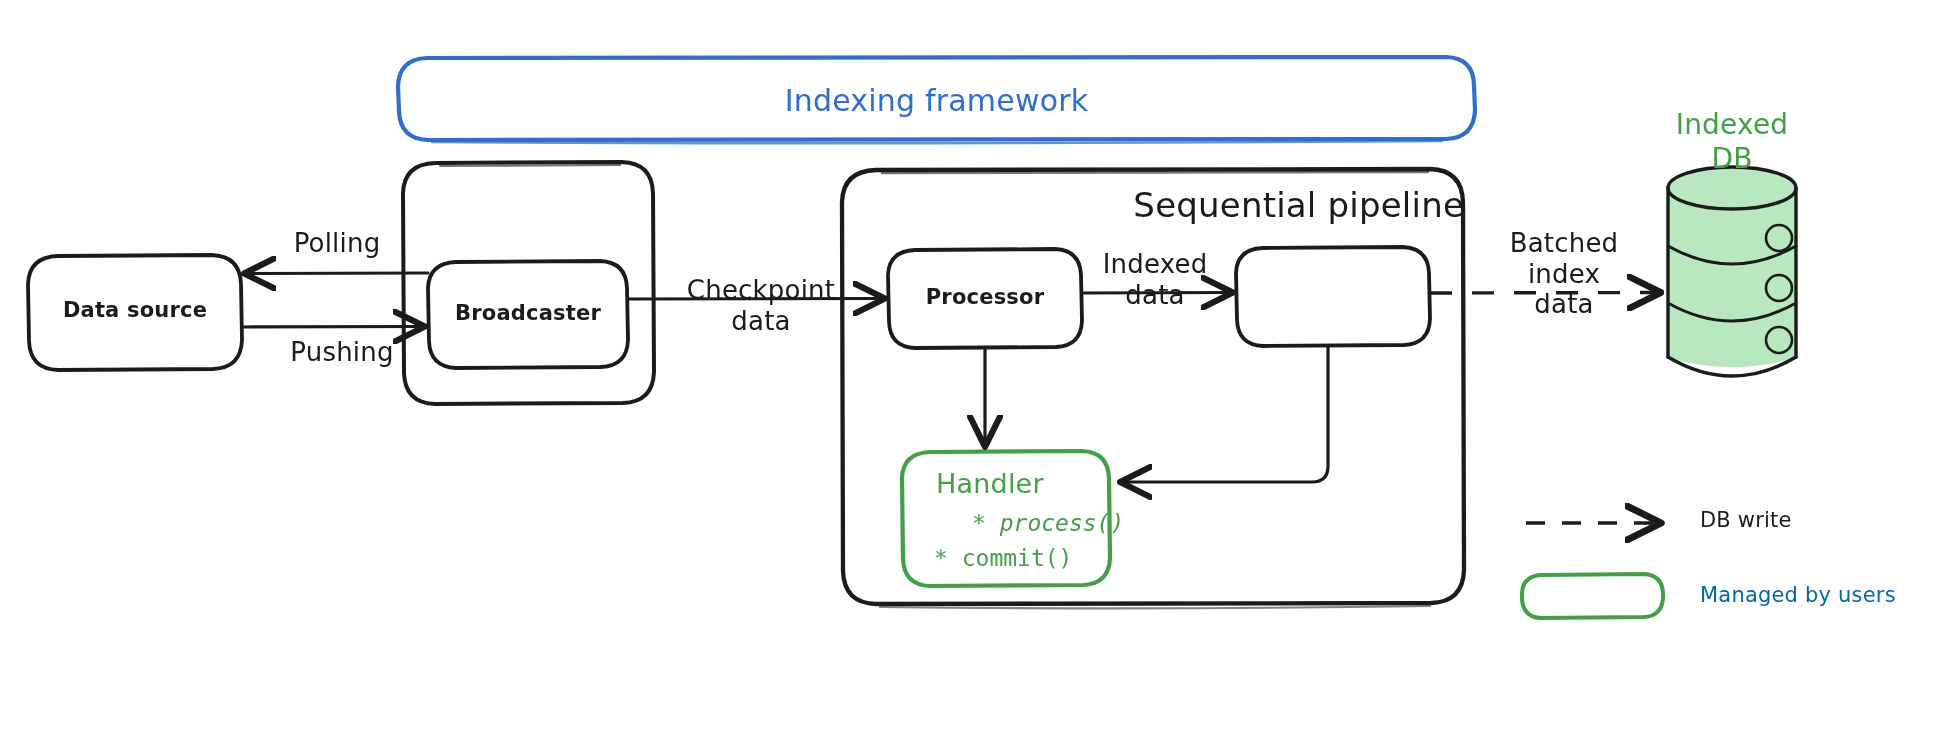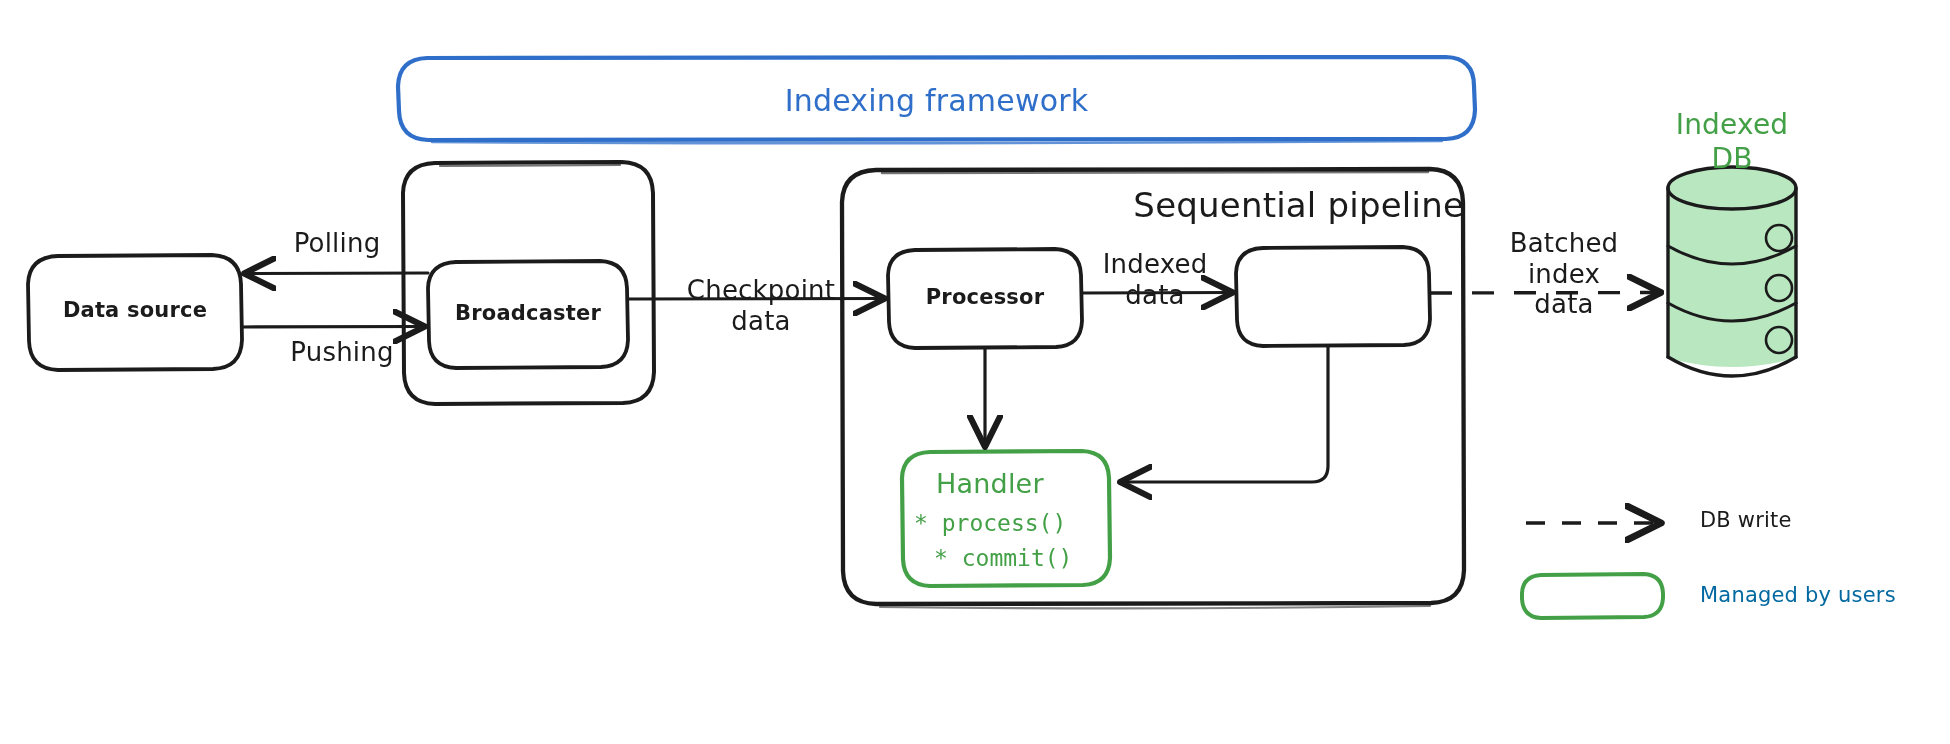--- a/index.html
+++ b/index.html
@@ -194,21 +194,21 @@
   <div class="lbl pipeline-title" style="left:842px; top:185px; width:622px;">Sequential pipeline</div>
 
   <div class="lbl node-label" style="left:28px; top:298px; width:214px;">Data source</div>
 
   <div class="lbl node-label" style="left:428px; top:301px; width:200px;">Broadcaster</div>
 
   <div class="lbl node-label" style="left:888px; top:285px; width:194px;">Processor</div>
 
 
   <div class="lbl handler-title" style="left:936px; top:468px;">Handler</div>
-  <div class="lbl handler-item" style="left:914px; top:510px;">* process()</div>
+  <div class="lbl handler-item" style="left:972px; top:510px;font-style:italic;">* process()</div>
   <div class="lbl handler-item" style="left:934px; top:545px;">* commit()</div>
 
   <div class="lbl db-title" style="left:1642px; top:108px; width:180px;">Indexed
 DB</div>
 
   <div class="lbl edge-label" style="left:257px; top:228px; width:160px;">Polling</div>
 
   <div class="lbl edge-label" style="left:258px; top:337px; width:168px;">Pushing</div>
 
   <div class="lbl edge-label" style="left:655px; top:275px; width:212px;">Checkpoint

